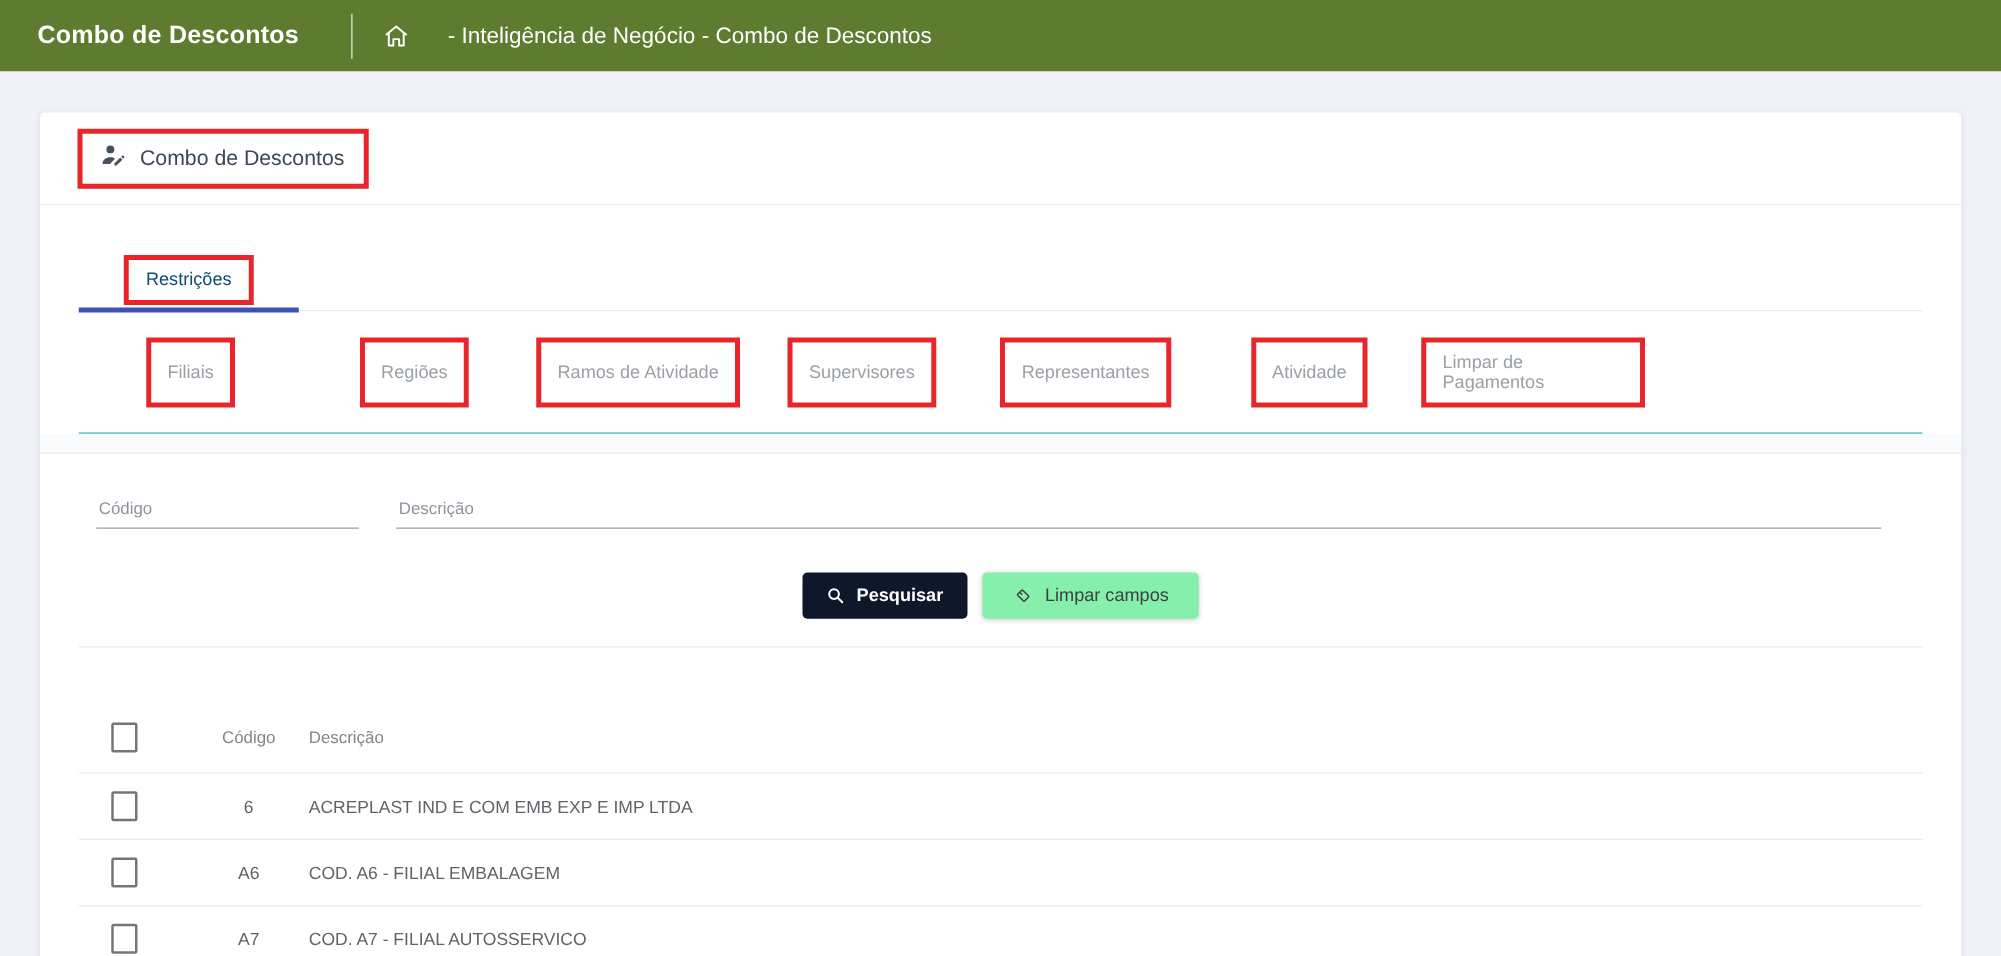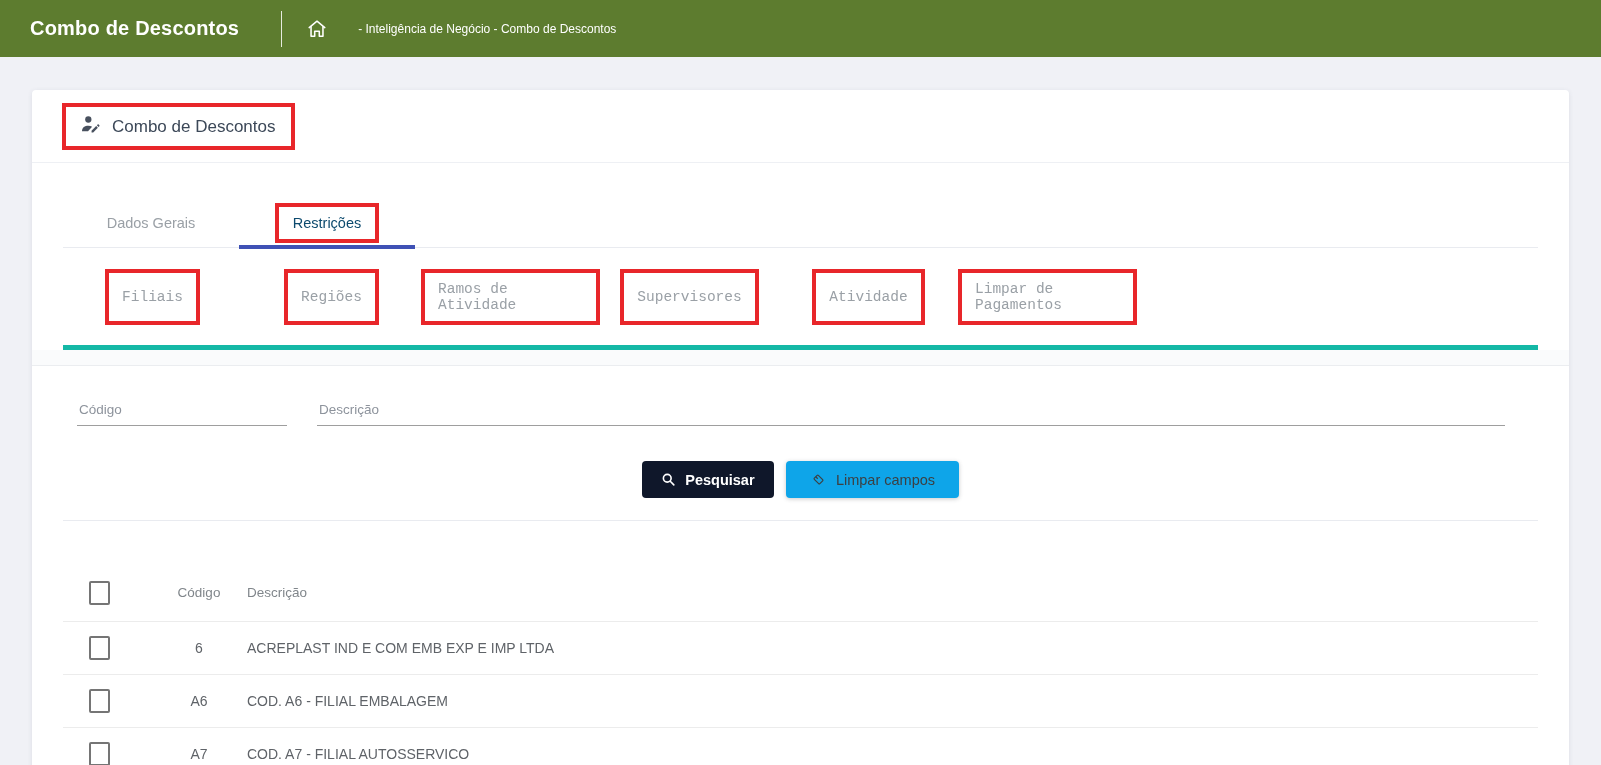--- a/index.html
+++ b/index.html
@@ -4,62 +4,62 @@
 <style>
   * { margin:0; padding:0; box-sizing:border-box; }
   html,body { width:1601px; height:765px; overflow:hidden;
     font-family:"Liberation Sans", sans-serif; background:#f0f1f6; }
 
   
   .topbar { height:57px; background:#5d7c2f; display:flex; align-items:center; }
   .topbar-title { color:#fff; font-size:20px; font-weight:bold; margin-left:30px; letter-spacing:.2px; }
   .topbar-divider { width:1px; height:36px; background:rgba(255,255,255,.85); margin-left:42px; }
   .home-ic { margin-left:24px; display:flex; align-items:center; }
-  .breadcrumb { color:#fff; font-size:12px; margin-left:30px; }
+  .breadcrumb { color:#fff; font-size:18px; margin-left:30px; }
 
   
   .card { margin:33px 32px 0 32px; background:#fff; border-radius:4px;
     box-shadow:0 1px 5px rgba(60,64,90,.10); height:700px; }
   .card-header { padding:13px 30px 12px 30px; border-bottom:1px solid #eef0f4; }
   .annot { border:4px solid #e8262a; display:inline-flex; align-items:center; }
   .title-box { padding:7px 16px 7px 14px; gap:11px; }
   .card-title { font-size:17px; color:#3c4858; }
 
   .content { padding:0 31px; }
 
   
   .tabs { display:flex; margin-top:36px; border-bottom:1px solid #e9ebf0; }
   .tab { width:176px; height:48px; display:flex; align-items:center; justify-content:center;
     font-size:14.5px; color:#9aa0a6; cursor:pointer; position:relative; }
   .tab.active { color:#0c4a6e; }
   .tab .annot { padding:8px 14px; }
   .tab-indicator { position:absolute; left:0; right:0; bottom:-2px; height:4px; background:#3f51b5; }
 
   
-  .subtabs { display:flex; padding:21px 0 20px 0; border-bottom:5px solid #14b8a6;font-family:Liberation Mono, monospace; }
+  .subtabs { display:flex; padding:21px 0 20px 0; border-bottom:1px solid #14b8a6; }
   .subtab { width:179px; display:flex; justify-content:center; font-size:14.5px; color:#9aa0a6; cursor:pointer; }
   .subtab .annot { padding:8px 13px; }
   .band { height:16px; background:#fafbfc; border-bottom:1px solid #ebedf0; margin:0 -31px; }
 
   
   .filters { display:flex; margin:30px 16px 0 14px; gap:30px; }
   .field input { border:none; outline:none; border-bottom:1px solid #9e9e9e; width:100%;
     font-size:13.5px; padding:6px 2px 8px 2px; color:#3c4043; background:transparent;
     font-family:"Liberation Sans", sans-serif; }
   .field input::placeholder { color:#8d939c; opacity:1; }
   .field.small { width:210px; }
   .field.grow { flex:1; margin-right:17px; }
 
   
   .btn-row { display:flex; justify-content:center; gap:12px; margin-top:35px; }
   .btn { display:inline-flex; align-items:center; justify-content:center; gap:9px;
     height:37px; border:none; border-radius:4px; font-size:14.5px; cursor:pointer;
     font-family:"Liberation Sans", sans-serif; }
   .btn-primary { background:#0f172a; color:#fff; font-weight:bold; width:132px; }
-  .btn-light { background:#0ea5e9; color:#3c4043; padding:0 24px;
+  .btn-light { background:#86efac; color:#3c4043; padding:0 24px;
     box-shadow:0 1px 4px rgba(60,64,67,.28); }
 
   .section-divider { height:1px; background:#e9ebf0; margin-top:22px; }
 
   
   .grid-row { display:grid; grid-template-columns:88px 96px 1fr; align-items:center; }
   .thead { height:57px; margin-top:43px; }
   .th { font-size:13.5px; color:#80868b; }
   .tr { height:53px; border-top:1px solid #ececec; font-size:14px; color:#5f6368; }
   .cell-code { text-align:center; }
@@ -94,23 +94,20 @@
           <path d="M19.3 12.9l.9-.9c.3-.3.8-.3 1.1 0l.8.8c.3.3.3.8 0 1.1l-.9.9z"></path>
         </svg>
       </span>
       <span class="card-title">Combo de Descontos</span>
     </div>
   </div>
 
   <div class="content">
 
     <div class="tabs">
-      <div class="tab">
-        <span>Dados Gerais</span>
-      </div>
       <div class="tab active">
         <span class="annot">
           <span>Restrições</span>
         </span>
         <div class="tab-indicator"></div>
       </div>
     </div>
 
     <div class="subtabs">
       <div class="subtab">
@@ -124,20 +121,25 @@
         </span>
       </div>
       <div class="subtab">
         <span class="annot">
           <span>Ramos de Atividade</span>
         </span>
       </div>
       <div class="subtab">
         <span class="annot">
           <span>Supervisores</span>
+        </span>
+      </div>
+      <div class="subtab">
+        <span class="annot">
+          <span>Representantes</span>
         </span>
       </div>
       <div class="subtab">
         <span class="annot">
           <span>Atividade</span>
         </span>
       </div>
       <div class="subtab">
         <span class="annot">
           <span>Limpar de Pagamentos</span>

